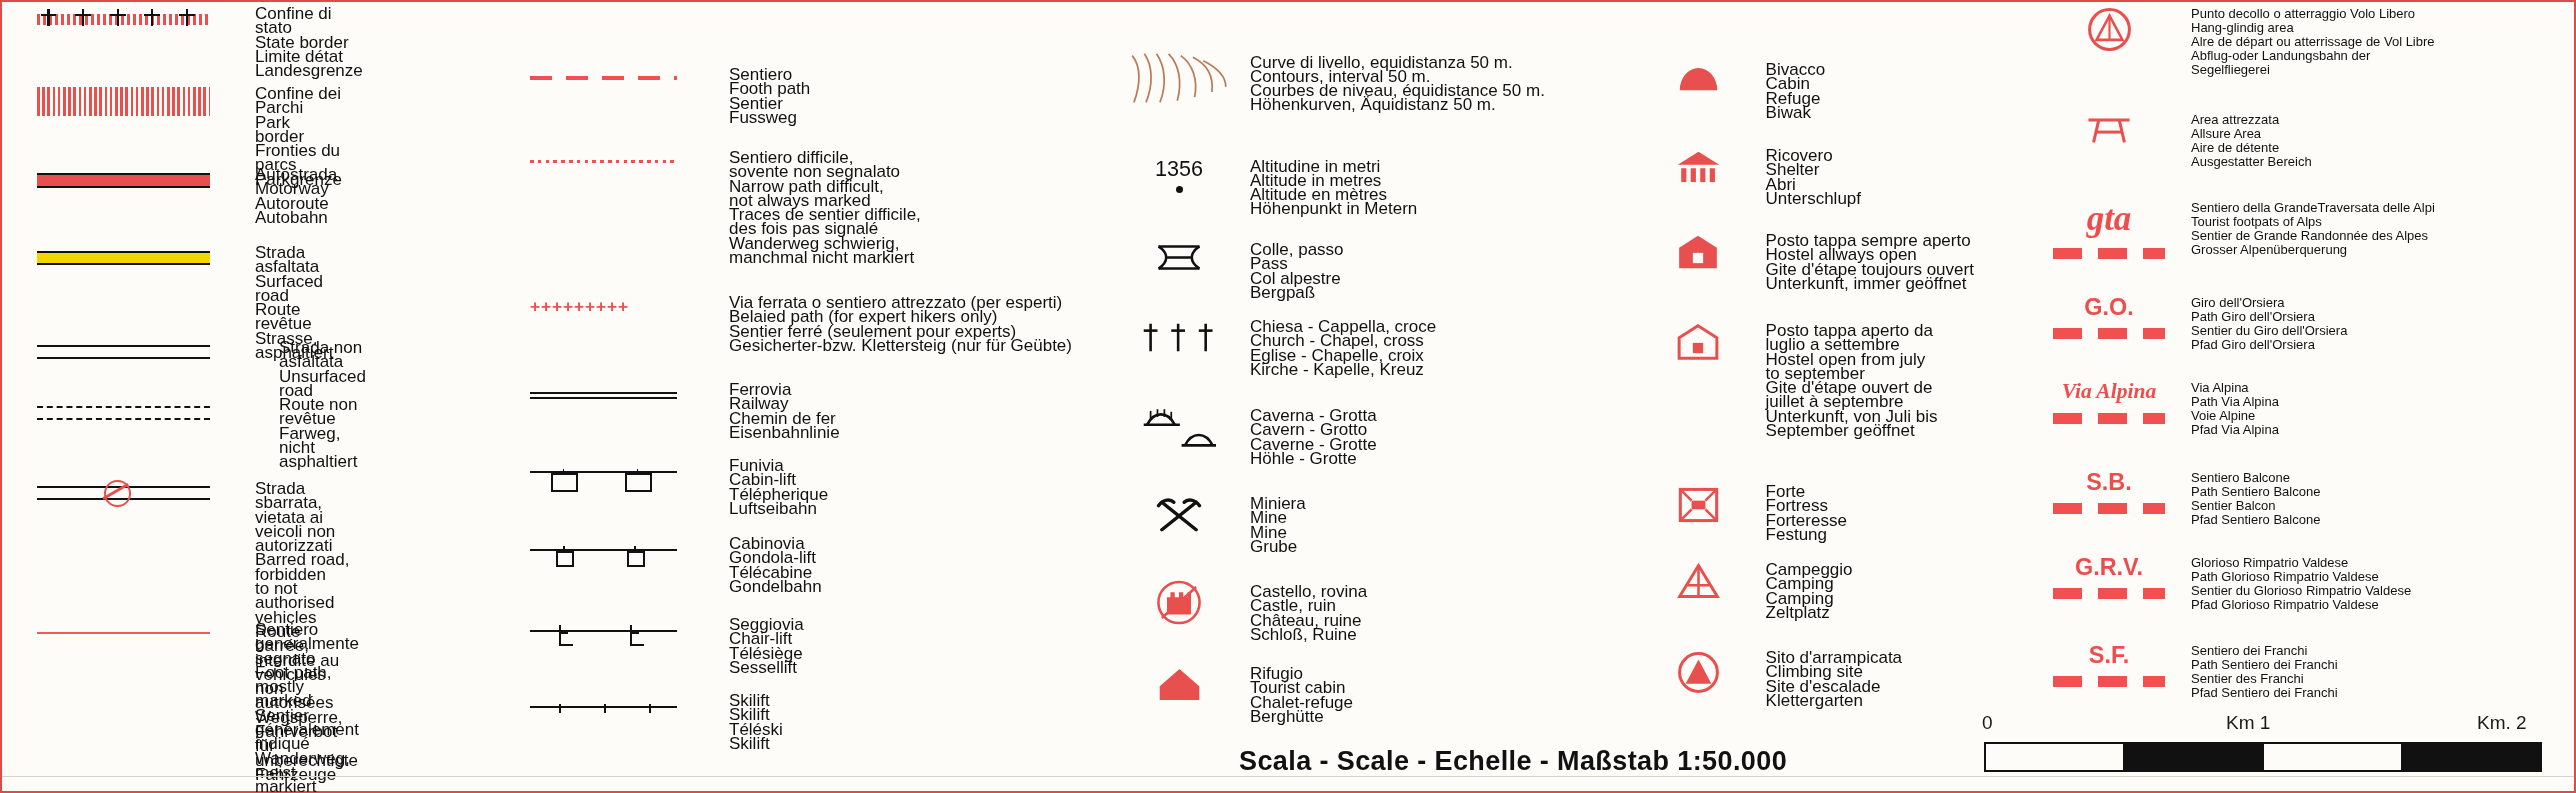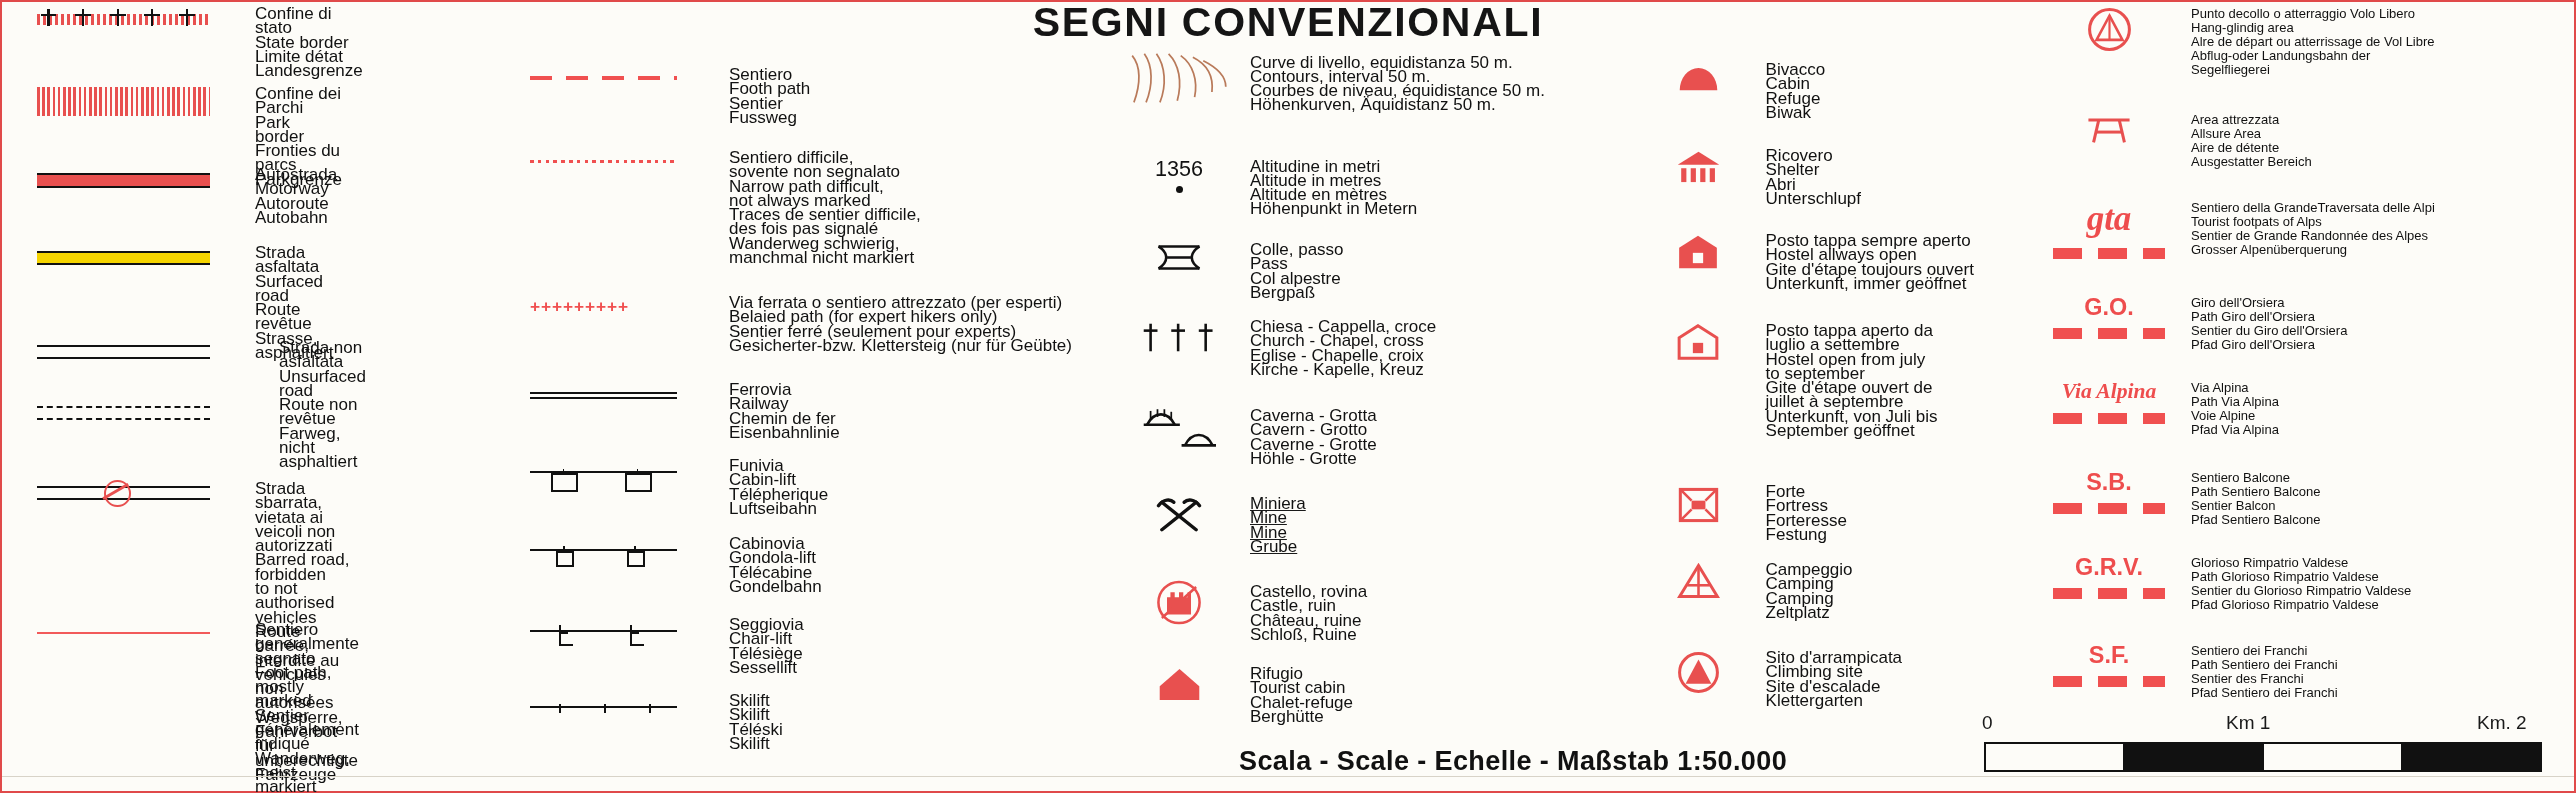--- a/index.html
+++ b/index.html
@@ -115,21 +115,20 @@
   .sk1{position:absolute;left:2224px;top:710px;font-size:19px;}
   .sk2{position:absolute;left:2475px;top:710px;font-size:19px;}
 
   .footline{position:absolute;left:0;right:0;bottom:14px;height:0.9px;background:#d8d3c8;}
 </style>
 </head>
 <body>
 
 <div class="sheet">
 
-  <div class="title">SEGNI CONVENZIONALI</div>
 
   <div class="col c1">
 
     <div class="entry" style="top:5.2px;left:0;">
       <div class="sym lsym">
         <div class="stateborder"></div>
         <div class="crosses">
           <div class="cross" style="left:10.4px"></div>
             <div class="crossbar" style="left:3.5px"></div>
           <div class="cross" style="left:45px"></div>
@@ -404,21 +403,21 @@
               <line x1="34" y1="12" x2="34" y2="3"></line>
           </g>
         </svg>
       </div>
       <div class="txt" style="margin-left:19px;margin-top:0px;">Caverna - Grotta
 Cavern - Grotto
 Caverne - Grotte
 Höhle - Grotte</div>
     </div>
 
-    <div class="entry" style="top:495px;left:0;text-decoration:underline;">
+    <div class="entry" style="top:495px;left:0;">
       <div class="sym" style="width:104px;text-align:center">
         <svg class="ic" width="48" height="38" viewBox="0 0 56 44" style="margin:0 auto">
           <g stroke="#111" stroke-width="4" fill="none" stroke-linecap="round">
             <line x1="8" y1="6" x2="48" y2="38"></line>
             <line x1="48" y1="6" x2="8" y2="38"></line>
             <path d="M4,10 C10,2 18,2 22,6"></path>
             <path d="M52,10 C46,2 38,2 34,6"></path>
           </g>
         </svg>
       </div>

